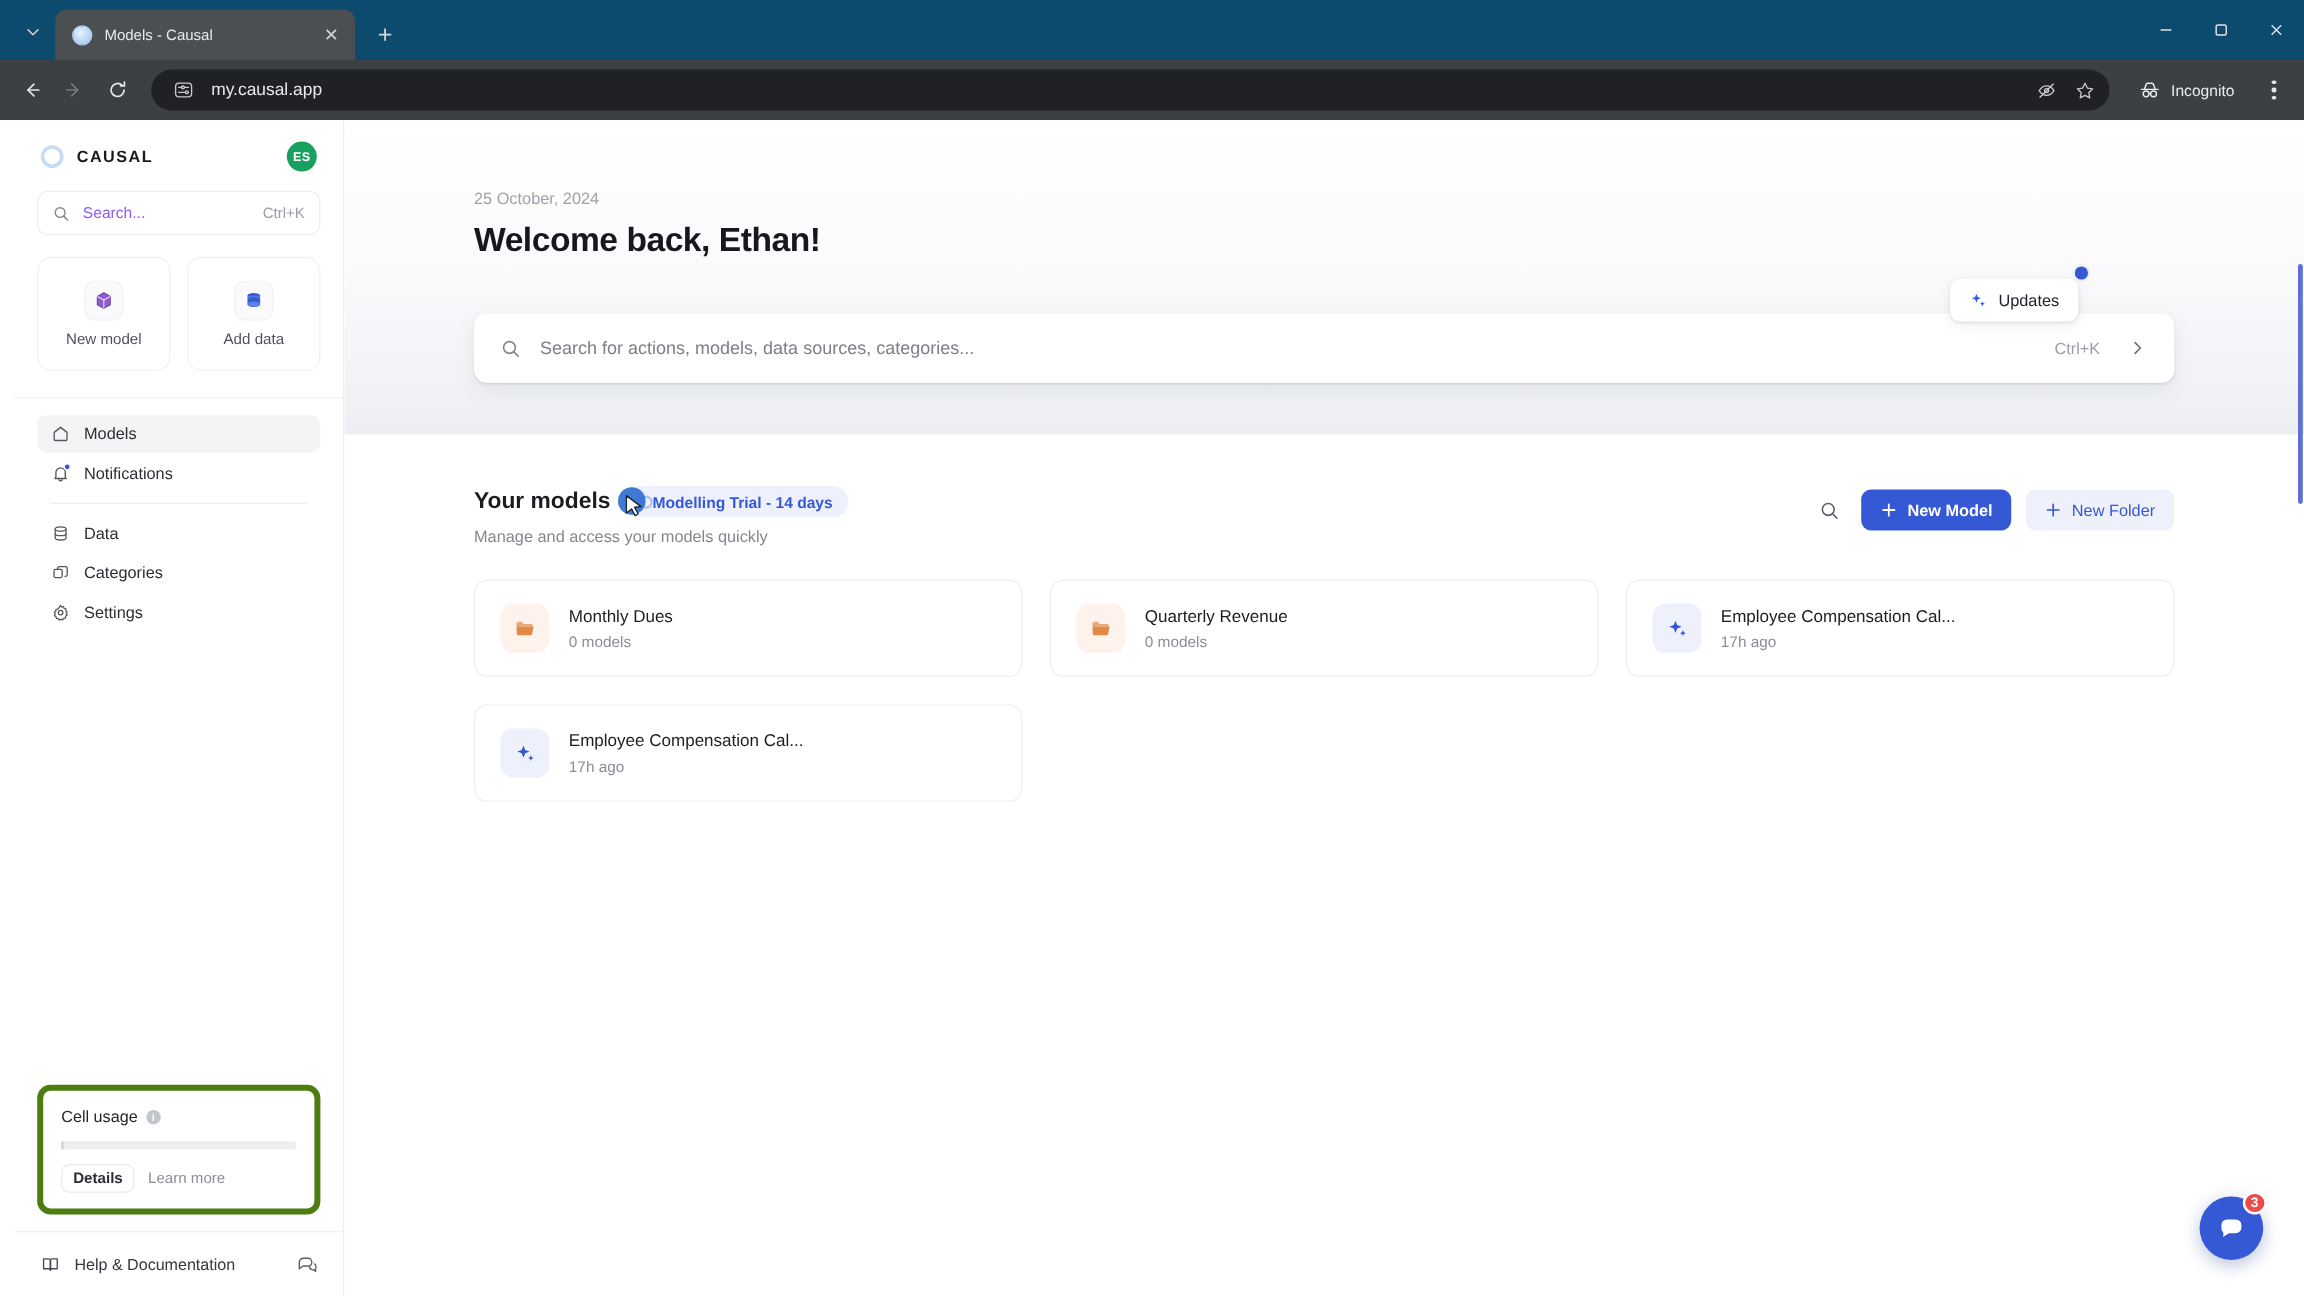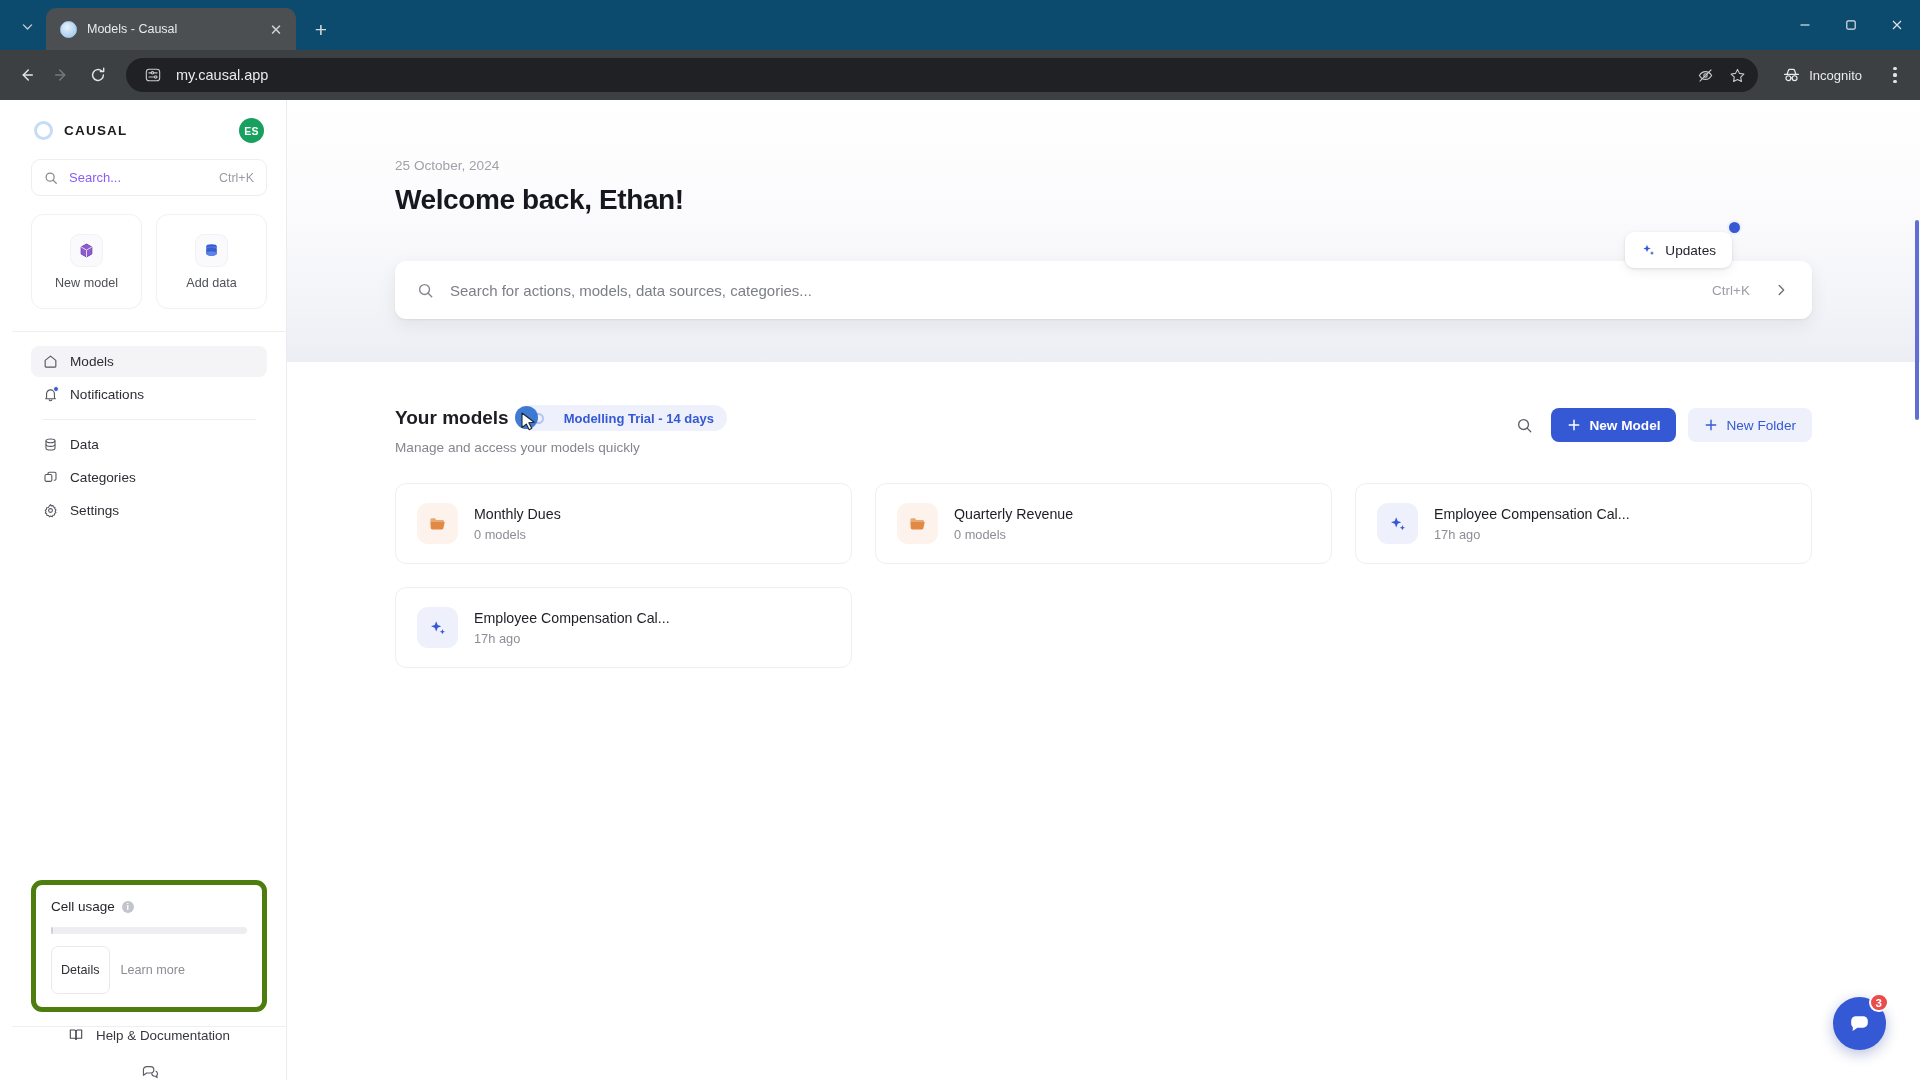--- a/index.html
+++ b/index.html
@@ -221,31 +221,31 @@
   .usage-info {
     width: 12px; height: 12px; border-radius: 50%;
     background: #c2c5cb; color: #fff;
     font-size: 9px; line-height: 12px; text-align: center; font-weight: 700;
   }
   .usage-bar { height: 7px; border-radius: 4px; background: #eeeef1; margin: 13px 0 12px 0; }
   .usage-bar > span { display: block; height: 100%; border-radius: 4px; background: #cfd2d8; }
   .usage-actions { display: flex; align-items: center; gap: 6px; }
   .btn-ghost {
     border: 1px solid #e9eaee; border-radius: 7px;
-    padding: 16px 9px; font-size: 12.6px; color: #2d2f35;
+    padding: 4px 9px; font-size: 12.6px; color: #2d2f35;
     background: #fff;
+    font-weight: bold;
   }
   .link-muted { font-size: 12.6px; color: #8a8d94; padding: 4px 5px; }
 
   .sb-foot {
     border-top: 1px solid #efeff2;
     height: 54px;
     display: flex; align-items: center; justify-content: space-between;
     padding: 0 22px;
-    flex-direction: column;
   }
   .foot-left { display: flex; align-items: center; gap: 12px; color: #35383e; font-size: 13.4px; }
 
   
   .main { flex: 1; position: relative; overflow: hidden; background:#fff; }
   .hero-bg {
     position: absolute; left: 0; right: 0; top: 0; height: 262px;
     background: linear-gradient(180deg,#ffffff 0%, #fbfbfd 42%, #f3f4f8 78%, #eceef4 100%);
   }
   .main-inner { position: relative; padding: 0 108px; }
@@ -304,21 +304,21 @@
   }
 
   .models-head {
     margin-top: 86px;
     display: flex; align-items: flex-start; justify-content: space-between;
   }
   .mh-left { }
   .mh-title-row { display: flex; align-items: center; gap: 11px; }
   .mh-title { font-size: 19px; font-weight: 600; color: #1b1d22; }
   .trial {
-    display: flex; align-items: center; gap: 20px;
+    display: flex; align-items: center; gap: 0;
     background: #eef1fb; border-radius: 16px;
     height: 26px; padding: 0 13px;
     color: #3558d4; font-size: 13px; font-weight: 600;
   }
   .trial-ring { width: 11px; height: 11px; border-radius: 50%; border: 2px solid #b3c2ef;}
   .mh-sub { margin-top: 9px; font-size: 13.6px; color: #84878e; }
 
   .mh-right { display: flex; align-items: center; gap: 12px; padding-top: 3px; }
   .srch-ic { width: 30px; height: 30px; display: flex; align-items: center; justify-content: center; color: #5d6068;}
   .btn-primary {

